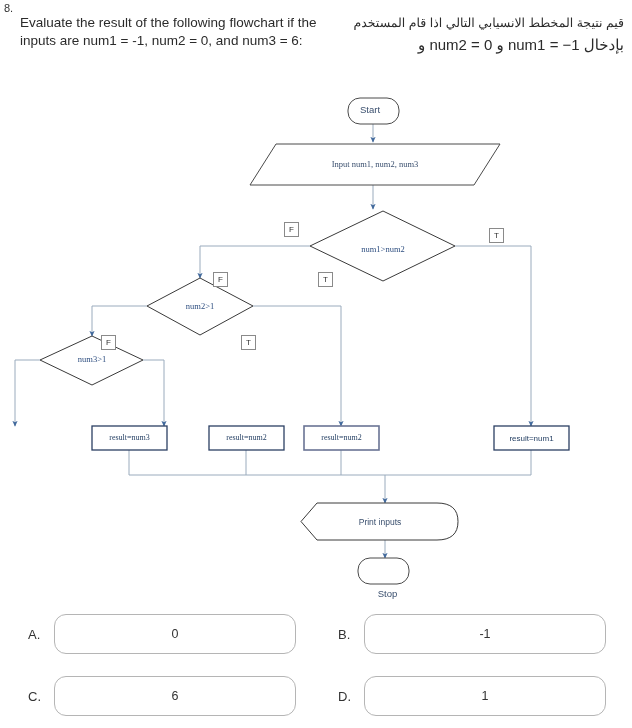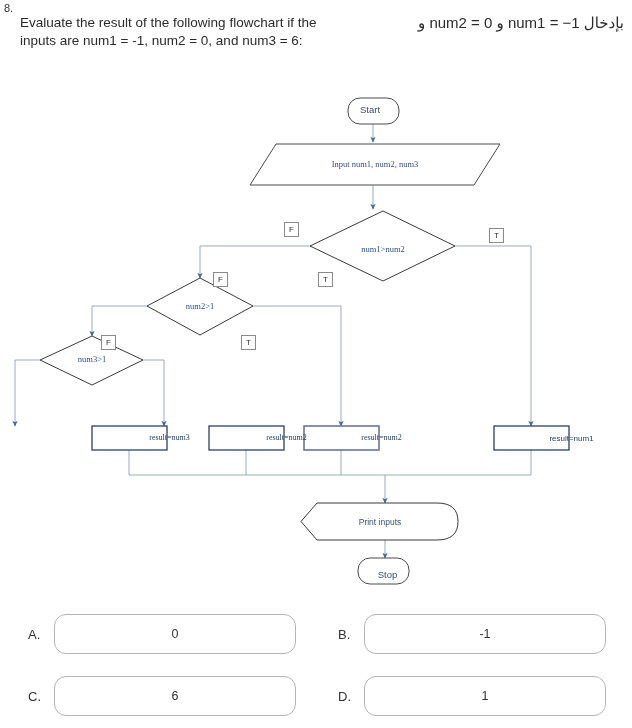--- a/index.html
+++ b/index.html
@@ -78,21 +78,20 @@
   .dec-text {
     font-size: 8.5px;
     color: #2f4f80;
     font-family: "Liberation Serif", serif;
   }
   
   .proc-text {
     font-size: 8px;
     color: #243f63;
     font-family: "Liberation Serif", serif;
-    margin-left: 40px;
   }
   
   .disp-text { font-size: 8.5px; color: #3a4f6e; }
 
   
   .branch-tag {
     position: absolute;
     width: 13px;
     height: 13px;
     border: 1px solid #8a8a8a;
@@ -141,20 +140,21 @@
   #option-d { left: 338px; top: 76px; }
 </style>
 </head>
 <body>
 
 <div id="question-number">8.</div>
 
 <div id="question-en">Evaluate the result of the following flowchart if the inputs are num1 = -1, num2 = 0, and num3 = 6:</div>
 
 <div id="question-ar">
+  <span class="ar-line1">قيم نتيجة المخطط الانسيابي التالي اذا قام المستخدم</span>
   <span class="ar-line2">بإدخال num1 = −1 و num2 = 0 و</span>
 </div>
 
 <div id="flowchart">
 
   <svg id="flow-svg" width="632" height="508" viewBox="0 0 632 508">
     <defs>
       <marker id="arrow" markerWidth="7" markerHeight="7" refX="5.2" refY="3" orient="auto" markerUnits="userSpaceOnUse">
         <path d="M0,0.4 L6,3 L0,5.6 L1.4,3 Z" fill="#41699c"></path>
       </marker>
@@ -227,21 +227,21 @@
   <div class="node-label proc-text" style="left:92px; top:345px; width:75px;">result=num3</div>
 
   <div class="node-label proc-text" style="left:209px; top:345px; width:75px;">result=num2</div>
 
   <div class="node-label proc-text" style="left:304px; top:345px; width:75px;">result=num2</div>
 
   <div class="node-label proc-text" style="left:494px; top:346px; width:75px; font-family:'Liberation Sans',sans-serif;">result=num1</div>
 
   <div class="node-label disp-text" style="left:310px; top:429px; width:140px;">Print inputs</div>
 
-  <div class="node-label term-text" style="left:358px; top:481px; width:59px;">Stop</div>
+  <div class="node-label term-text" style="left:358px; top:500px; width:59px;">Stop</div>
 
   <div class="branch-tag" style="left:284px; top:134px;">F</div>
   <div class="branch-tag" style="left:489px; top:140px;">T</div>
 
   <div class="branch-tag" style="left:213px; top:184px;">F</div>
   <div class="branch-tag" style="left:318px; top:184px;">T</div>
 
   <div class="branch-tag" style="left:101px; top:247px;">F</div>
   <div class="branch-tag" style="left:241px; top:247px;">T</div>
 </div>

